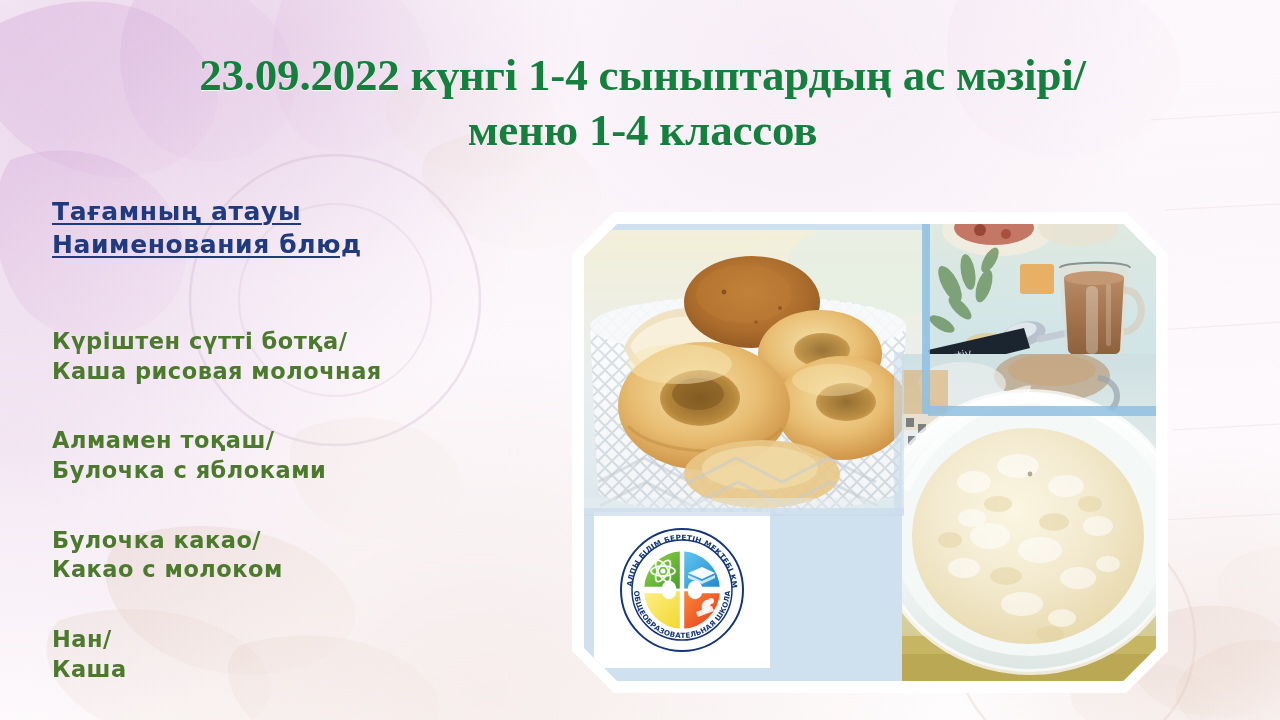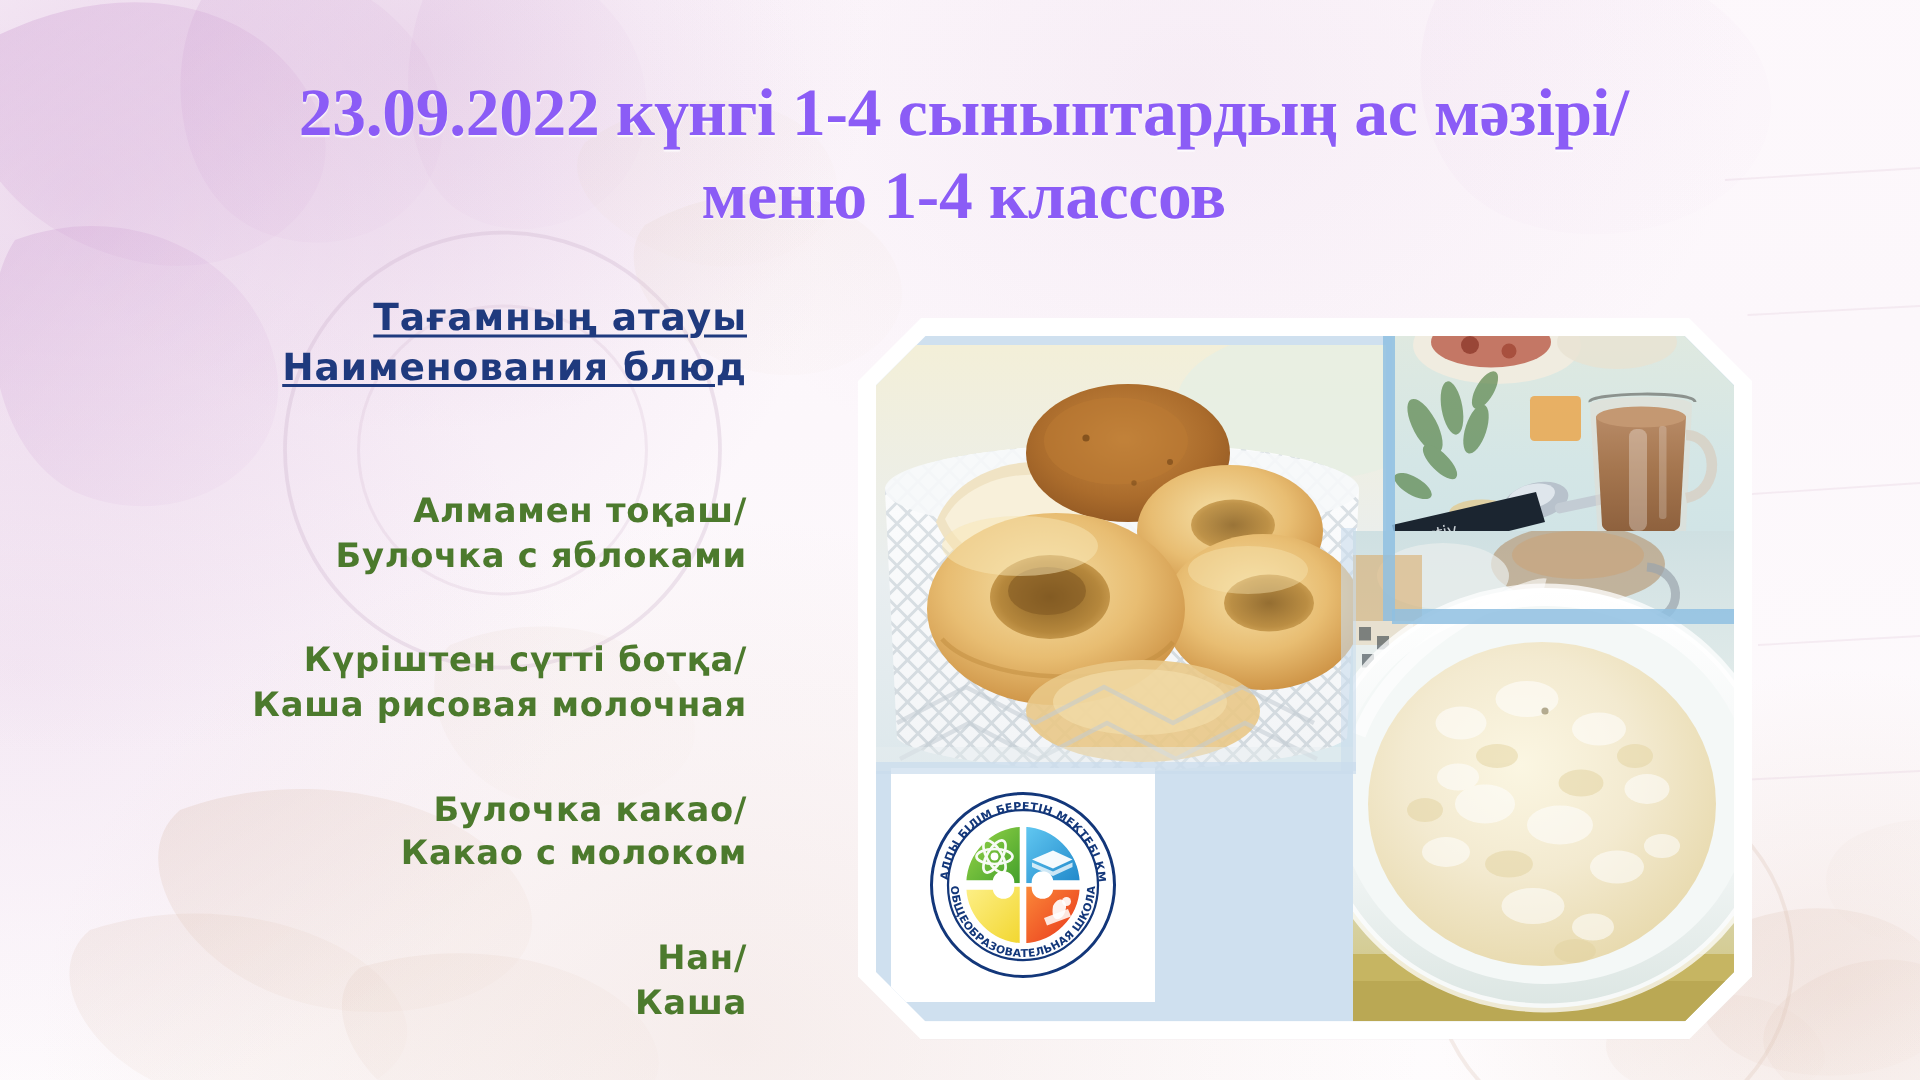--- a/index.html
+++ b/index.html
@@ -41,37 +41,37 @@
   }
   .bg-svg { position: absolute; inset: 0; }
 
   
   .title {
     position: absolute;
     left: 120px;
     top: 48px;
     width: 1045px;
     text-align: center;
-    color: #8b5cf6;
+    color: #15803d;
     font-family: "Liberation Serif", "DejaVu Serif", serif;
     font-weight: 700;
     font-size: 45px;
     line-height: 1.22;
     letter-spacing: -0.2px;
     text-shadow: 0 1px 1px rgba(255,255,255,0.85);
     white-space: pre-line;
   }
 
   
   .menu-col {
     position: absolute;
-    left: 38px;
+    left: 52px;
     top: 196px;
     width: 460px;
-    text-align: right;
+    text-align: left;
   }
   .menu-heading {
     color: #1F3A7E;
     font-family: "DejaVu Sans", sans-serif;
     font-weight: 700;
     font-size: 25px;
     line-height: 1.30;
     letter-spacing: 0.6px;
     text-decoration: underline;
     text-underline-offset: 3px;
@@ -198,24 +198,24 @@
 
   <div class="title">23.09.2022 күнгі 1-4 сыныптардың ас мәзірі/
 меню 1-4 классов</div>
 
   <div class="menu-col">
 
     <div class="menu-heading">Тағамның атауы
 Наименования блюд</div>
 
     <div class="menu-list">
+      <div class="menu-item">Күріштен сүтті ботқа/
+Каша рисовая молочная</div>
       <div class="menu-item">Алмамен тоқаш/
 Булочка с яблоками</div>
-      <div class="menu-item">Күріштен сүтті ботқа/
-Каша рисовая молочная</div>
       <div class="menu-item">Булочка какао/
 Какао с молоком</div>
       <div class="menu-item">Нан/
 Каша</div>
     </div>
   </div>
 
   <div class="collage-frame">
     <div class="collage-inner">
 

